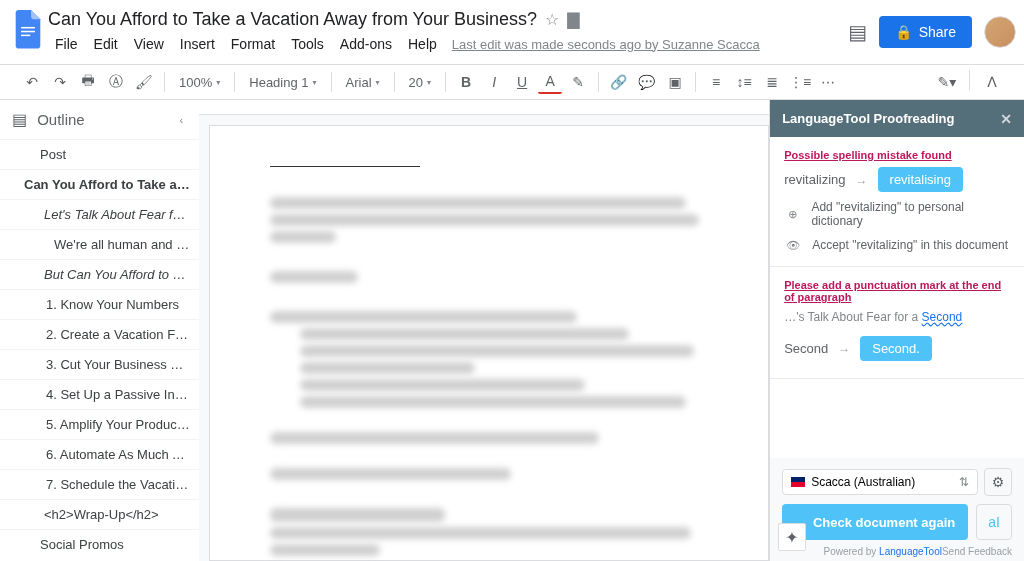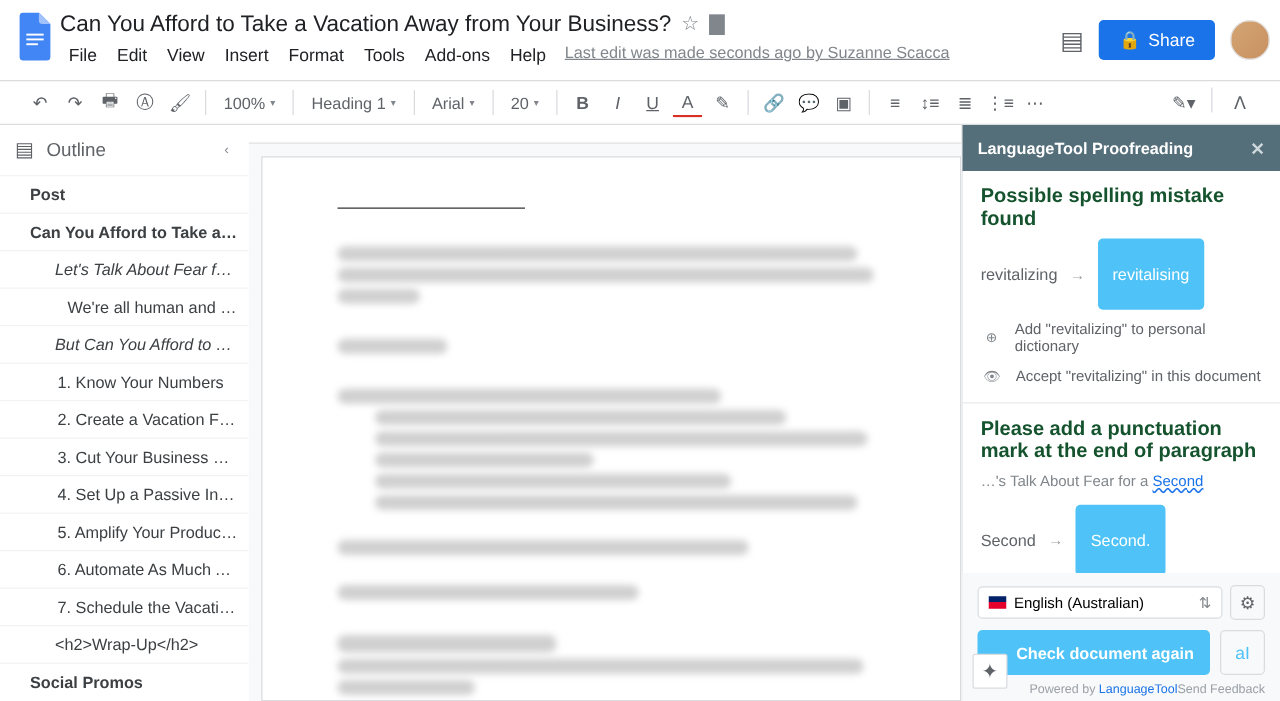--- a/index.html
+++ b/index.html
@@ -6,21 +6,21 @@
 body { background: #fff; width: 1024px; height: 561px; overflow: hidden; }
 
 
 .header { height: 64px; display: flex; align-items: flex-start; padding: 8px 8px 0 8px; }
 .docs-icon { width: 40px; display: flex; justify-content: center; align-items: flex-start; padding-top: 2px; }
 .docs-icon svg { width: 32px; height: 40px; }
 .header-center { flex: 1; }
 .title-row { display: flex; align-items: center; gap: 8px; height: 22px; }
 .doc-title { font-size: 18px; color: #202124; }
 .star-icon, .folder-icon { color: #80868b; font-size: 16px; }
-.menubar { display: flex; gap: 2px; margin-top: 4px; font-size: 14px; color: #202124; align-items: flex-start; }
+.menubar { display: flex; gap: 2px; margin-top: 4px; font-size: 14px; color: #202124; align-items: center; }
 .menu-item { padding: 2px 7px; border-radius: 3px; cursor: pointer; }
 .last-edit { font-size: 13px; color: #80868b; margin-left: 6px; text-decoration: underline; }
 .header-right { display: flex; align-items: center; gap: 12px; padding-top: 8px; }
 .comment-icon { color: #5f6368; font-size: 20px; }
 .share-btn { background: #1a73e8; color: #fff; border: none; border-radius: 4px; padding: 8px 16px; font-size: 14px; font-weight: 500; display: flex; align-items: center; gap: 6px; }
 .avatar { width: 32px; height: 32px; border-radius: 50%; background: linear-gradient(135deg, #d4a574, #c89060); border: 1px solid #e0e0e0; }
 
 
 .toolbar { height: 36px; border-top: 1px solid #dadce0; border-bottom: 1px solid #dadce0; display: flex; align-items: center; padding: 0 20px; gap: 4px; }
 .tb-btn { width: 24px; height: 24px; display: flex; align-items: center; justify-content: center; color: #5f6368; font-size: 14px; border-radius: 2px; }
@@ -32,48 +32,48 @@
 
 .main { display: flex; height: calc(561px - 100px); }
 
 
 .outline-sidebar { width: 200px; background: #fff; border-right: 0; overflow: hidden; }
 .outline-header { display: flex; align-items: center; padding: 10px 16px 10px 12px; gap: 10px; color: #5f6368; }
 .outline-title { font-size: 15px; flex: 1; }
 .outline-hide { font-size: 11px; color: #80868b; }
 .outline-list { font-size: 13px; color: #3c4043; }
 .outline-item { padding: 7px 8px 7px 24px; white-space: nowrap; overflow: hidden; text-overflow: ellipsis; border-top: 1px solid #f1f3f4; }
-.outline-item.l0 { font-weight: 700; padding-left: 24px; }
+.outline-item.l0 { font-weight: 400; padding-left: 40px; }
 .outline-item.l1 { padding-left: 24px; font-weight: 700; font-style: normal; }
 .outline-item.l2 { padding-left: 44px; font-style: italic; }
 .outline-item.l3 { padding-left: 54px; }
 .outline-item.l3n { padding-left: 46px; }
 
 
 .doc-area { flex: 1; background: #fff; position: relative; display: flex; flex-direction: column; }
 .ruler { height: 15px; border-bottom: 1px solid #e0e0e0; position: relative; }
 .page-wrap { flex: 1; background: #f8f9fa; overflow: hidden; padding: 10px 0 0 10px; display: flex; justify-content: center; }
 .page { width: 560px; background: #fff; border: 1px solid #dadce0; padding: 40px 60px; }
 .heading-line { width: 150px; border-bottom: 1px solid #333; margin-bottom: 30px; }
 .blur-line { height: 12px; background: #d0d0d0; border-radius: 6px; margin: 5px 0; filter: blur(3px); }
 
 
 .lt-panel { width: 256px; display: flex; flex-direction: column; border-left: 1px solid #dadce0; }
 .lt-header { background: #546e7a; color: #fff; height: 37px; display: flex; align-items: center; padding: 0 12px; font-size: 13px; font-weight: 600; }
 .lt-close { margin-left: auto; color: #cfd8dc; font-size: 14px; }
 .lt-body { flex: 1; overflow: auto; background: #fff; }
 .lt-card { padding: 12px 14px; border-bottom: 1px solid #e8eaed; }
-.lt-card-title { font-size: 16px; font-weight: 700; color: #14532d; margin-bottom: 6px; }
+.lt-card-title { font-size: 11px; font-weight: 700; color: #be185d; margin-bottom: 6px; text-decoration: underline; }
 .lt-context { font-size: 12px; color: #80868b; line-height: 1.4; margin-bottom: 10px; }
 .lt-context .err { color: #d93025; text-decoration: underline; text-decoration-color: #d93025; text-decoration-style: wavy; }
 .lt-context .blue { color: #1a73e8; text-decoration: underline; text-decoration-color: #1a73e8; text-decoration-style: wavy; }
 .lt-sugg-row { display: flex; align-items: center; gap: 10px; margin: 5px 0; font-size: 13px; }
 .lt-orig { color: #5f6368; }
 .lt-arrow { color: #9aa0a6; font-size: 12px; }
-.lt-sugg-btn { background: #4fc3f7; color: #fff; border: none; border-radius: 4px; padding: 21px 12px; font-size: 13px; }
+.lt-sugg-btn { background: #4fc3f7; color: #fff; border: none; border-radius: 4px; padding: 5px 12px; font-size: 13px; }
 .lt-action-row { display: flex; align-items: center; gap: 10px; margin-top: 8px; font-size: 12px; color: #5f6368; }
 .lt-action-icon { width: 18px; height: 18px; border-radius: 50%; display: flex; align-items: center; justify-content: center; font-size: 11px; color: #80868b; }
 .lt-footer { padding: 10px 12px 4px 12px; background: #f8f9fa; }
 .lt-lang { display: flex; align-items: center; gap: 6px; }
 .lt-lang-select { flex: 1; background: #fff; border: 1px solid #dadce0; border-radius: 4px; padding: 5px 8px; font-size: 12px; display: flex; align-items: center; gap: 6px; }
 .lt-flag { width: 14px; height: 10px; background: linear-gradient(to bottom, #012169 0 50%, #e4002b 50% 100%); display: inline-block; }
 .lt-gear { width: 28px; height: 28px; border: 1px solid #dadce0; border-radius: 4px; display: flex; align-items: center; justify-content: center; color: #5f6368; font-size: 14px; }
 .lt-check-btn { width: 100%; margin-top: 8px; background: #4fc3f7; color: #fff; border: none; border-radius: 4px; padding: 10px; font-size: 13px; font-weight: 600; display: flex; align-items: center; justify-content: center; gap: 8px; }
 .lt-ai { width: 36px; height: 36px; border: 1px solid #dadce0; border-radius: 4px; display: flex; align-items: center; justify-content: center; color: #4fc3f7; font-size: 14px; margin-top: 8px; }
 .lt-footer-row { display: flex; gap: 8px; }
@@ -256,21 +256,21 @@
             <span class="lt-arrow">→</span>
             <button class="lt-sugg-btn">Second.</button>
           </div>
 
       </div>
     </div>
     <div class="lt-footer">
       <div class="lt-lang">
         <div class="lt-lang-select">
           <span class="lt-flag"></span>
-          <span style="flex:1;">English (Australian)</span>
+          <span style="flex:1;">Scacca (Australian)</span>
           <span style="color:#80868b;">⇅</span>
         </div>
         <div class="lt-gear">⚙</div>
       </div>
       <div class="lt-footer-row">
         <button class="lt-check-btn" style="flex:1;padding-left:28px;">Check document again</button>
         <div class="lt-ai">aI</div>
       </div>
       <div class="lt-powered">
         <span><span>Powered by </span><a>LanguageTool</a></span>

